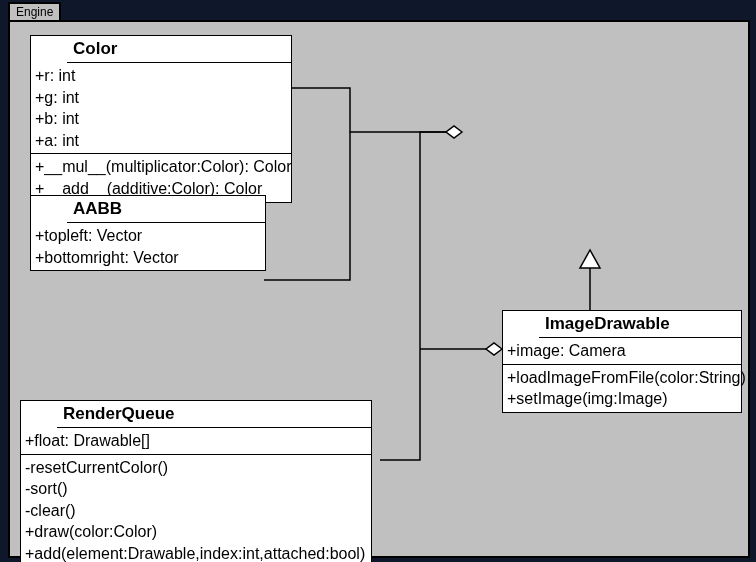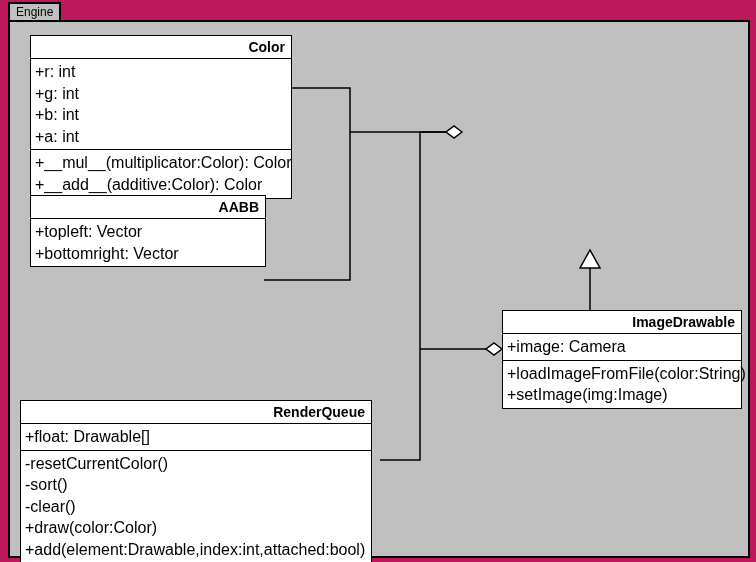--- a/index.html
+++ b/index.html
@@ -6,21 +6,21 @@
     margin: 0;
     padding: 0;
     font-family: sans-serif;
     font-size: 13px;
     background: #fff;
   }
   .canvas {
     position: relative;
     width: 756px;
     height: 562px;
-    background: #be185d;
+    background: #0f172a;
   }
   .package {
     position: absolute;
     border: 2px solid #000;
     background: #c0c0c0;
   }
   .package-tab {
     position: absolute;
     top: -20px;
     left: -2px;
@@ -31,25 +31,26 @@
     font-family: sans-serif;
     font-size: 12px;
   }
   .class-box {
     position: absolute;
     background: #fff;
     border: 1.5px solid #000;
   }
   .class-name {
     font-weight: bold;
-    text-align: right;
+    text-align: left;
     padding: 3px 6px;
     border-bottom: 1.5px solid #000;
     font-family: sans-serif;
-    font-size: 14px;
+    font-size: 17px;
+    margin-left: 36px;
   }
   .class-section {
     border-bottom: 1.5px solid #000;
     padding: 2px 4px;
     font-family: Liberation Sans, sans-serif;
     font-size: 16px;
     line-height: 1.35;
     white-space: pre;
   }
   .class-section:last-child {

